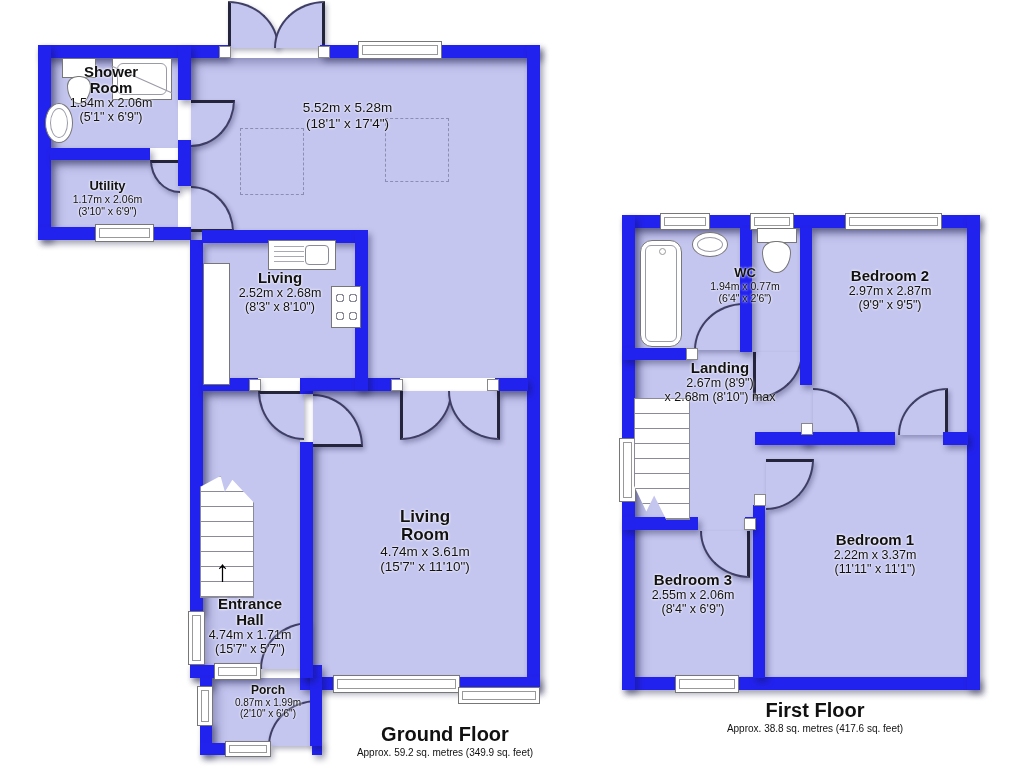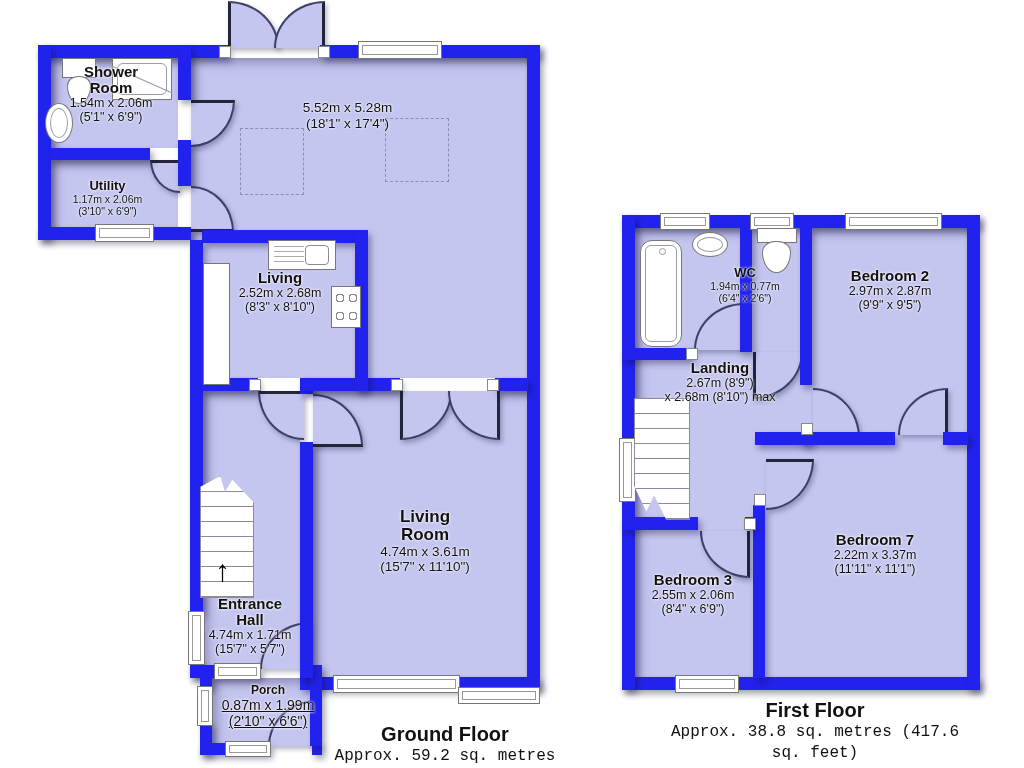--- a/index.html
+++ b/index.html
@@ -47,24 +47,24 @@
   .stairs-f{clip-path:polygon(0 0,100% 0,100% 100%,58% 100%,36% 80%,22% 93%,0 72%);}
   .arrow{position:absolute;z-index:14;font-weight:bold;font-size:30px;color:#000;line-height:1;}
   .dashed{position:absolute;border:1px dashed #8d8db4;z-index:5;}
   .label{position:absolute;text-align:center;z-index:30;
         text-shadow:0 0 3px rgba(255,255,255,.95),0 0 2px rgba(255,255,255,.9);}
   .rname{font-weight:bold;white-space:pre-line;line-height:1.05;}
   .rdim{line-height:1.15;}
   .t16 .rname{font-size:17px;} .t16 .rdim{font-size:13.5px;}
   .t15 .rname{font-size:15px;} .t15 .rdim{font-size:12.5px;}
   .t13 .rname{font-size:13px;} .t13 .rdim{font-size:10.5px;}
-  .t11 .rname{font-size:12px;} .t11 .rdim{font-size:14px;text-decoration:underline;}
+  .t11 .rname{font-size:12px;} .t11 .rdim{font-size:10px;}
   .ftitle{position:absolute;text-align:center;z-index:30;}
   .ftitle .big{font-weight:bold;font-size:20px;line-height:1.2;}
-  .ftitle .small{font-size:16px;line-height:1.3;font-family:Liberation Mono, monospace;}
+  .ftitle .small{font-size:10px;line-height:1.3;}
 </style>
 </head>
 <body>
 
 <div id="plan">
 
   <div class="fill" style="left:191px;top:58px;width:336px;height:320px"></div>
   <div class="fill" style="left:51px;top:58px;width:127px;height:90px"></div>
   <div class="fill" style="left:51px;top:160px;width:127px;height:67px"></div>
   <div class="fill" style="left:313px;top:391px;width:214px;height:286px"></div>
@@ -232,21 +232,21 @@
     <div class="rname">Landing</div>
     <div class="rdim">2.67m (8'9")</div>
     <div class="rdim">x 2.68m (8'10") max</div>
   </div>
   <div class="label t15" style="left:628px;top:572px;width:130px">
     <div class="rname">Bedroom 3</div>
     <div class="rdim">2.55m x 2.06m</div>
     <div class="rdim">(8'4" x 6'9")</div>
   </div>
   <div class="label t15" style="left:790px;top:532px;width:170px">
-    <div class="rname">Bedroom 7</div>
+    <div class="rname">Bedroom 1</div>
     <div class="rdim">2.22m x 3.37m</div>
     <div class="rdim">(11'11" x 11'1")</div>
   </div>
   <div class="ftitle" style="left:660px;top:698px;width:310px">
     <div class="big">First Floor</div>
     <div class="small">Approx. 38.8 sq. metres (417.6 sq. feet)</div>
   </div>
 
 </div>
 

